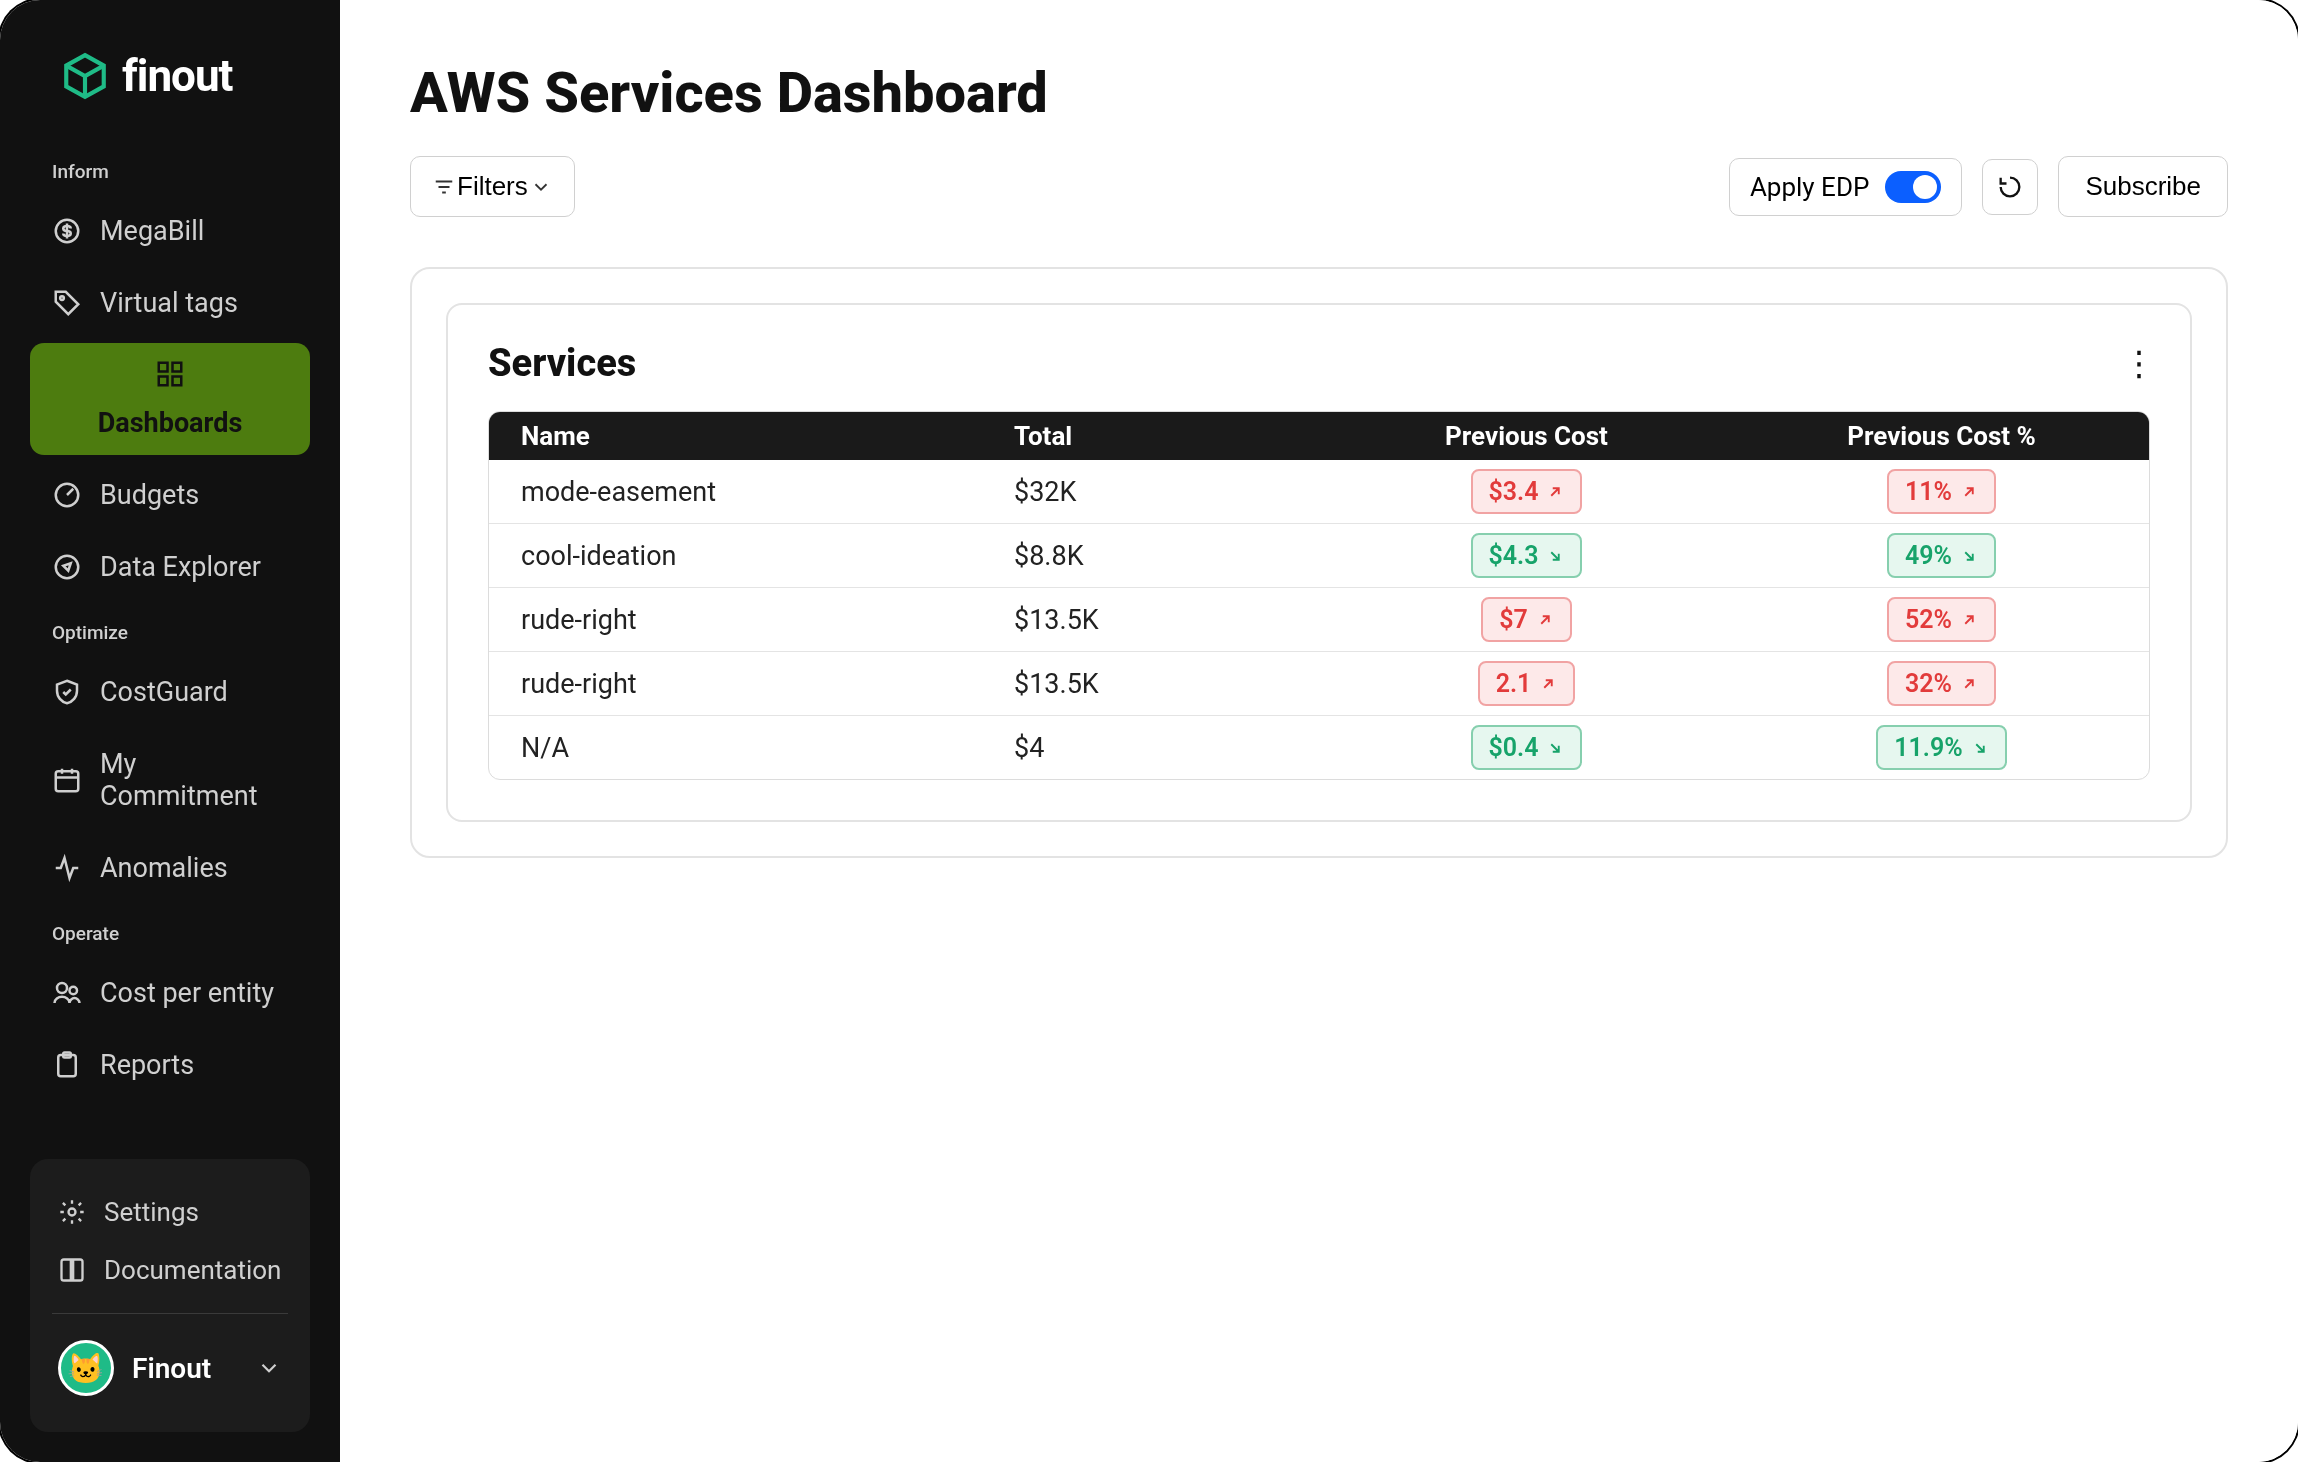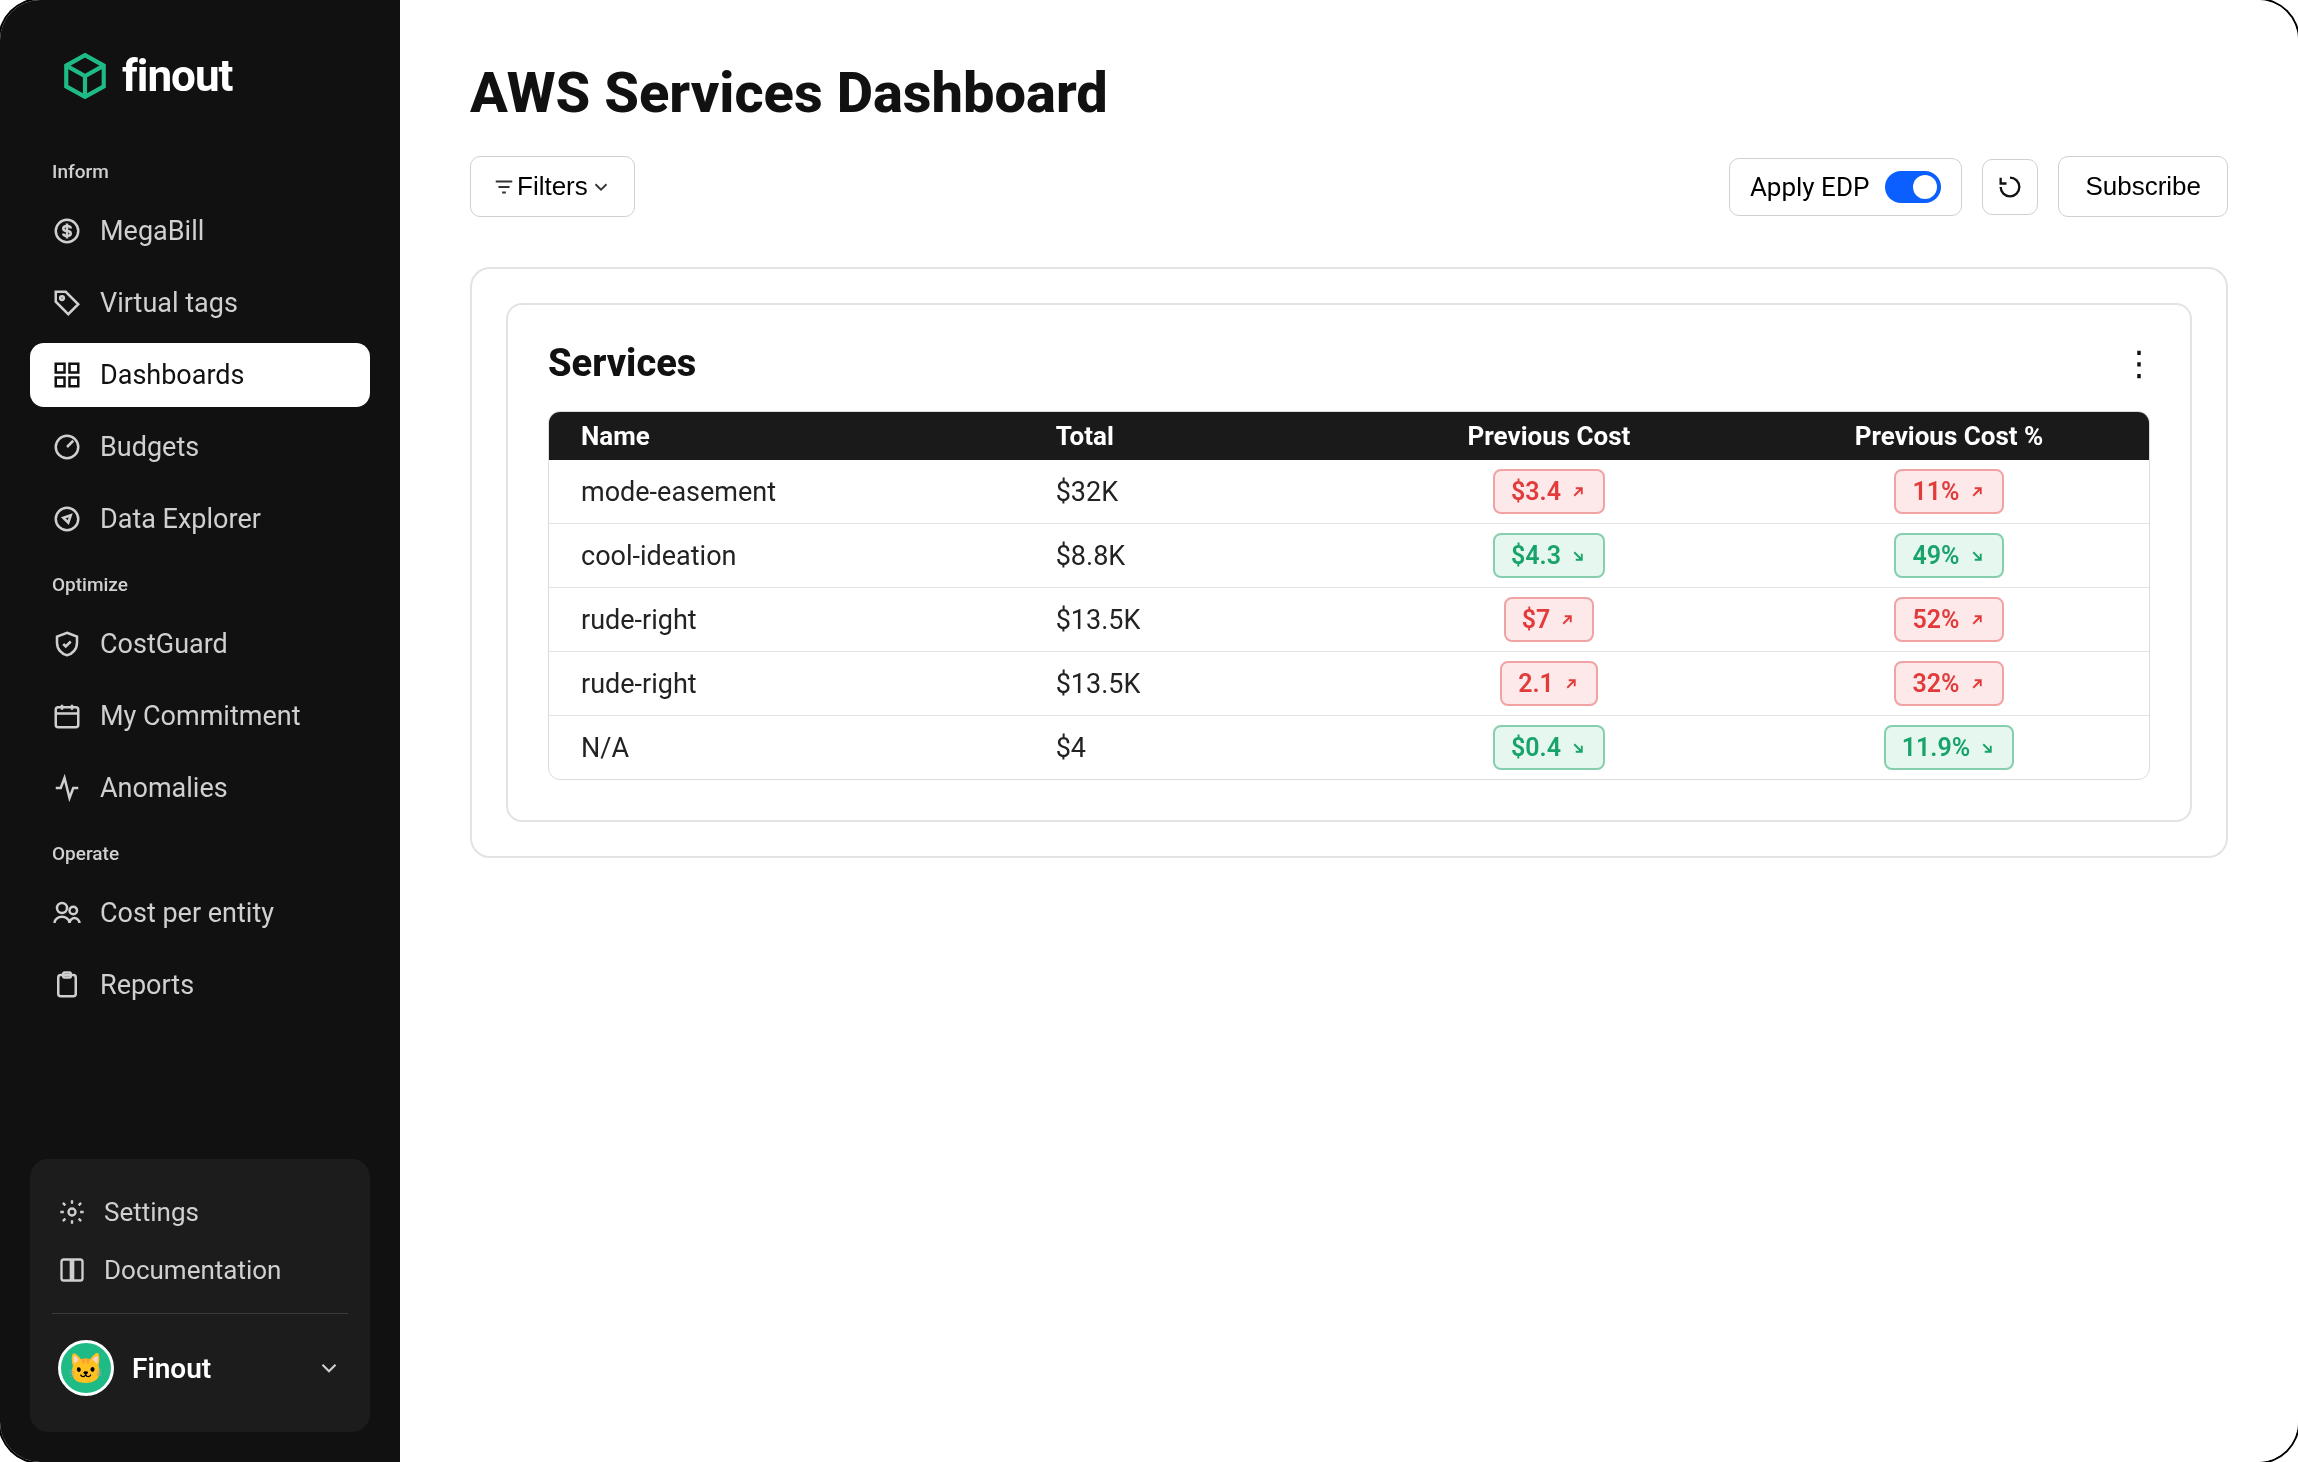--- a/index.html
+++ b/index.html
@@ -14,21 +14,21 @@
 .app-shell {
   display: flex;
   width: 100%;
   height: 100%;
   border-radius: 40px;
   overflow: hidden;
   background: #fff;
   box-shadow: 0 0 0 2px #000;
 }
 .sidebar {
-  width: 400px;
+  width: 340px;
   background: #111;
   color: #e6e6e6;
   display: flex;
   flex-direction: column;
   padding: 40px 30px 30px 30px;
 }
 .logo {
   display: flex;
   align-items: center;
   gap: 12px;
@@ -52,23 +52,24 @@
   align-items: center;
   gap: 18px;
   padding: 16px 22px;
   border-radius: 14px;
   color: #d0d0d0;
   font-size: 27px;
   cursor: pointer;
   margin: 4px 0;
 }
 .nav-item.active {
-  background: #ffffff;
+  background: #4d7c0f;
   color: #111;
-  font-weight: 400;
+  font-weight: 700;
+  flex-direction: column;
 }
 .nav-item.active svg { stroke: #111; }
 .nav-item svg { width: 30px; height: 30px; stroke: #cfcfcf; fill: none; stroke-width: 2; flex-shrink:0; }
 .sidebar-footer {
   margin-top: auto;
   background: #1c1c1c;
   border-radius: 18px;
   padding: 24px 22px 30px 22px;
 }
 .footer-item {

